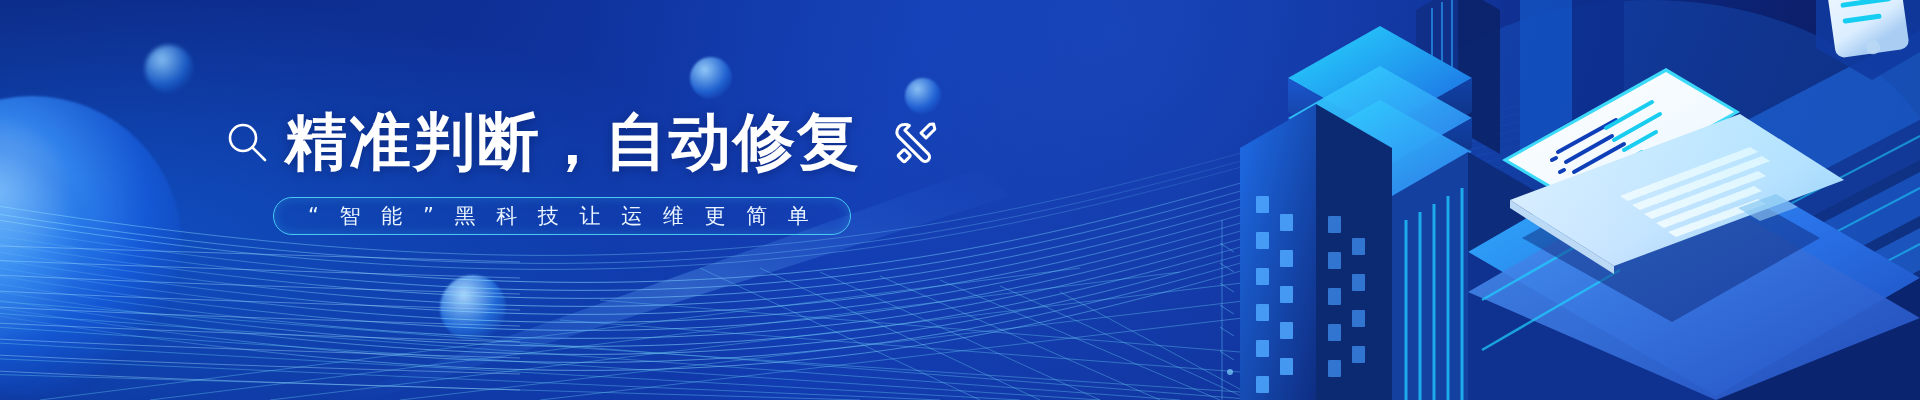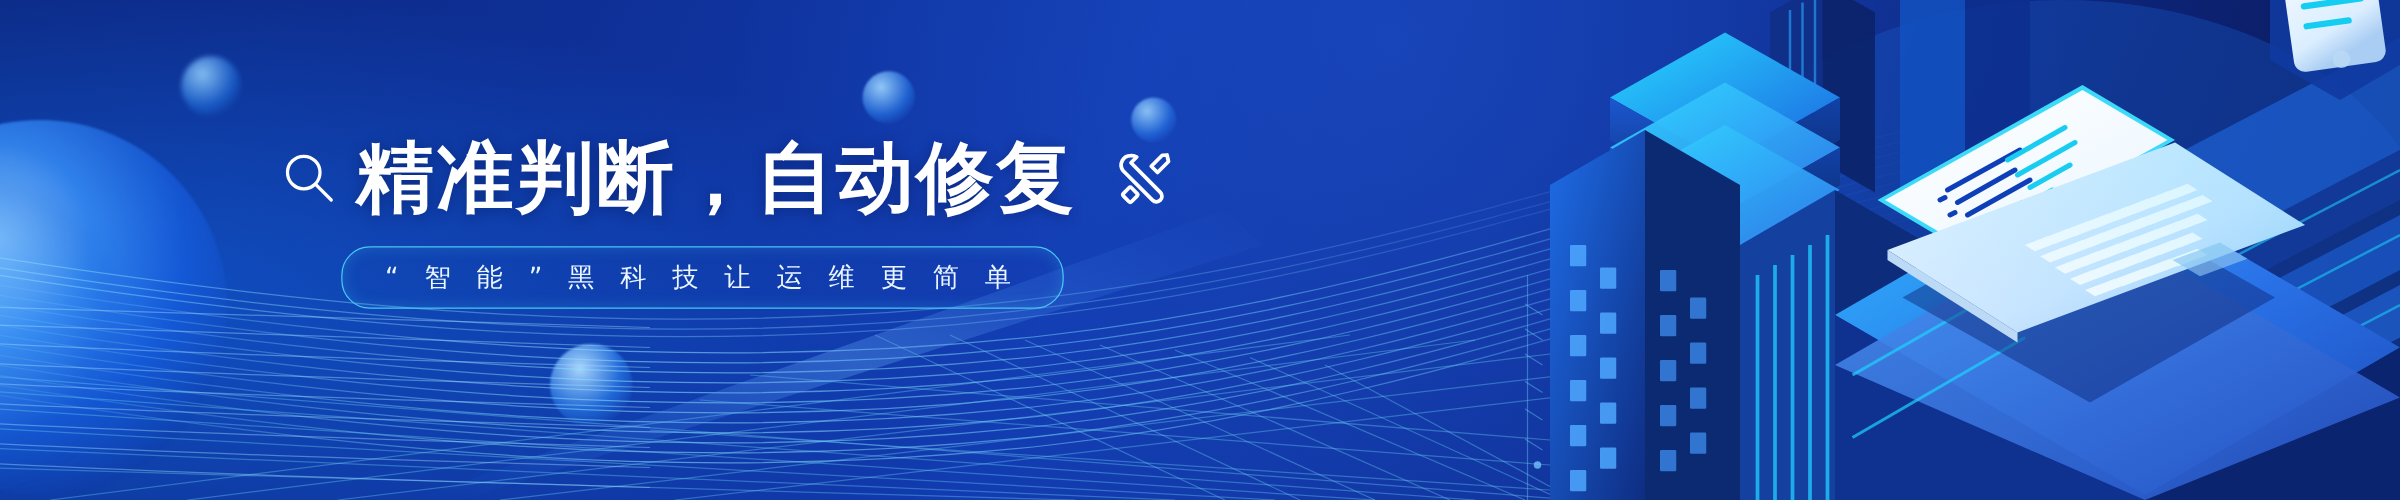--- a/index.html
+++ b/index.html
@@ -58,21 +58,21 @@
     font-weight:700;
     letter-spacing:2px;
     white-space:nowrap;
     text-shadow:0 2px 10px rgba(5,20,80,.45);
     font-family:"DejaVu Sans","Liberation Sans",sans-serif;
   }
 
   .pill{
     margin-top:18px;margin-left:48px;
     display:inline-flex;align-items:center;justify-content:center;
-    height:50px;padding:0 34px;
+    height:38px;padding:0 34px;
     border:1px solid #49c8f5;border-radius:23px;
     color:#eaf6ff;font-size:21px;letter-spacing:7px;white-space:nowrap;
     font-family:"DejaVu Sans","Liberation Sans",sans-serif;
     box-shadow:0 0 12px rgba(60,190,245,.25) inset;
   }
 
   
   .art{position:absolute;right:0;top:0;width:700px;height:400px;}
   .art svg{display:block;width:100%;height:100%;}
 </style>

